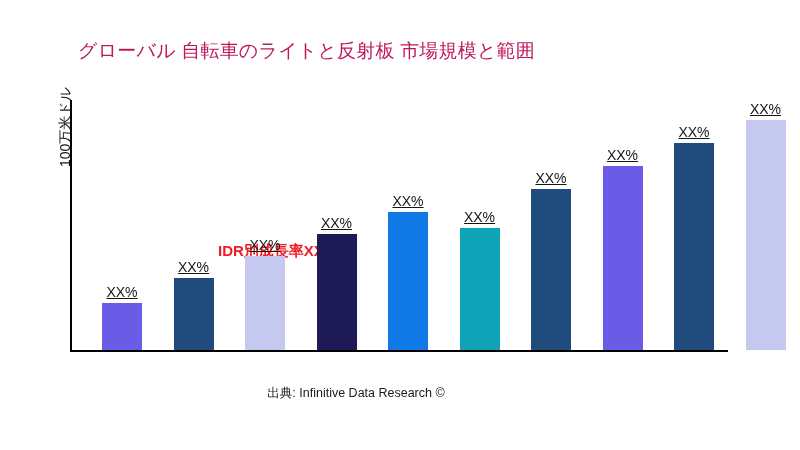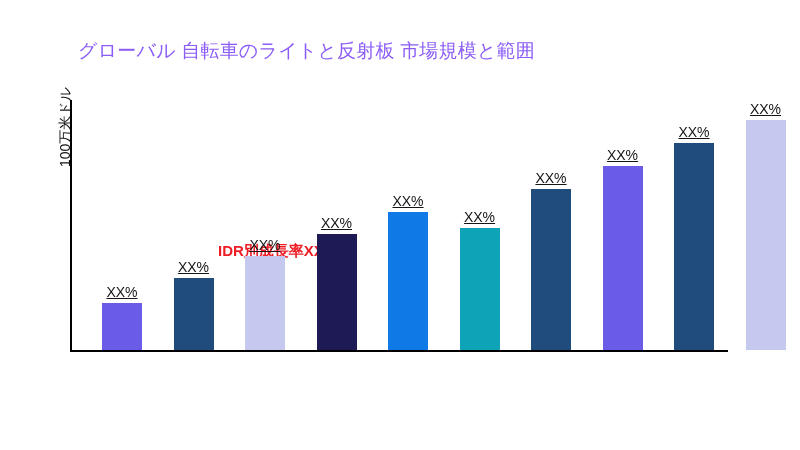--- a/index.html
+++ b/index.html
@@ -23,21 +23,21 @@
   }
 
   
   #chart-title {
     position: absolute;
     left: 78px;
     top: 38px;
     width: 660px;
     font-size: 19px;
     line-height: 26px;
-    color: #8b5cf6;
+    color: #be185d;
     font-weight: 400;
     letter-spacing: 0.2px;
     white-space: nowrap;
   }
 
   
   #plot-area {
     position: absolute;
     left: 70px;
     top: 100px;
@@ -175,14 +175,15 @@
         </div>
         <div class="bar-group" style="left: 675.5px; width: 40px; height: 254px;">
           <div class="bar" title="2031" style="height: 230px; background: rgb(197, 200, 239);"></div>
           <div class="bar-value" style="bottom: 233px;">XX%</div>
         </div>
       </div>
     <div id="xticks-container"></div>
 
   </div>
 
+  <div id="source-note">出典: Infinitive Data Research ©</div>
 
 </div>
 
 </body></html>

